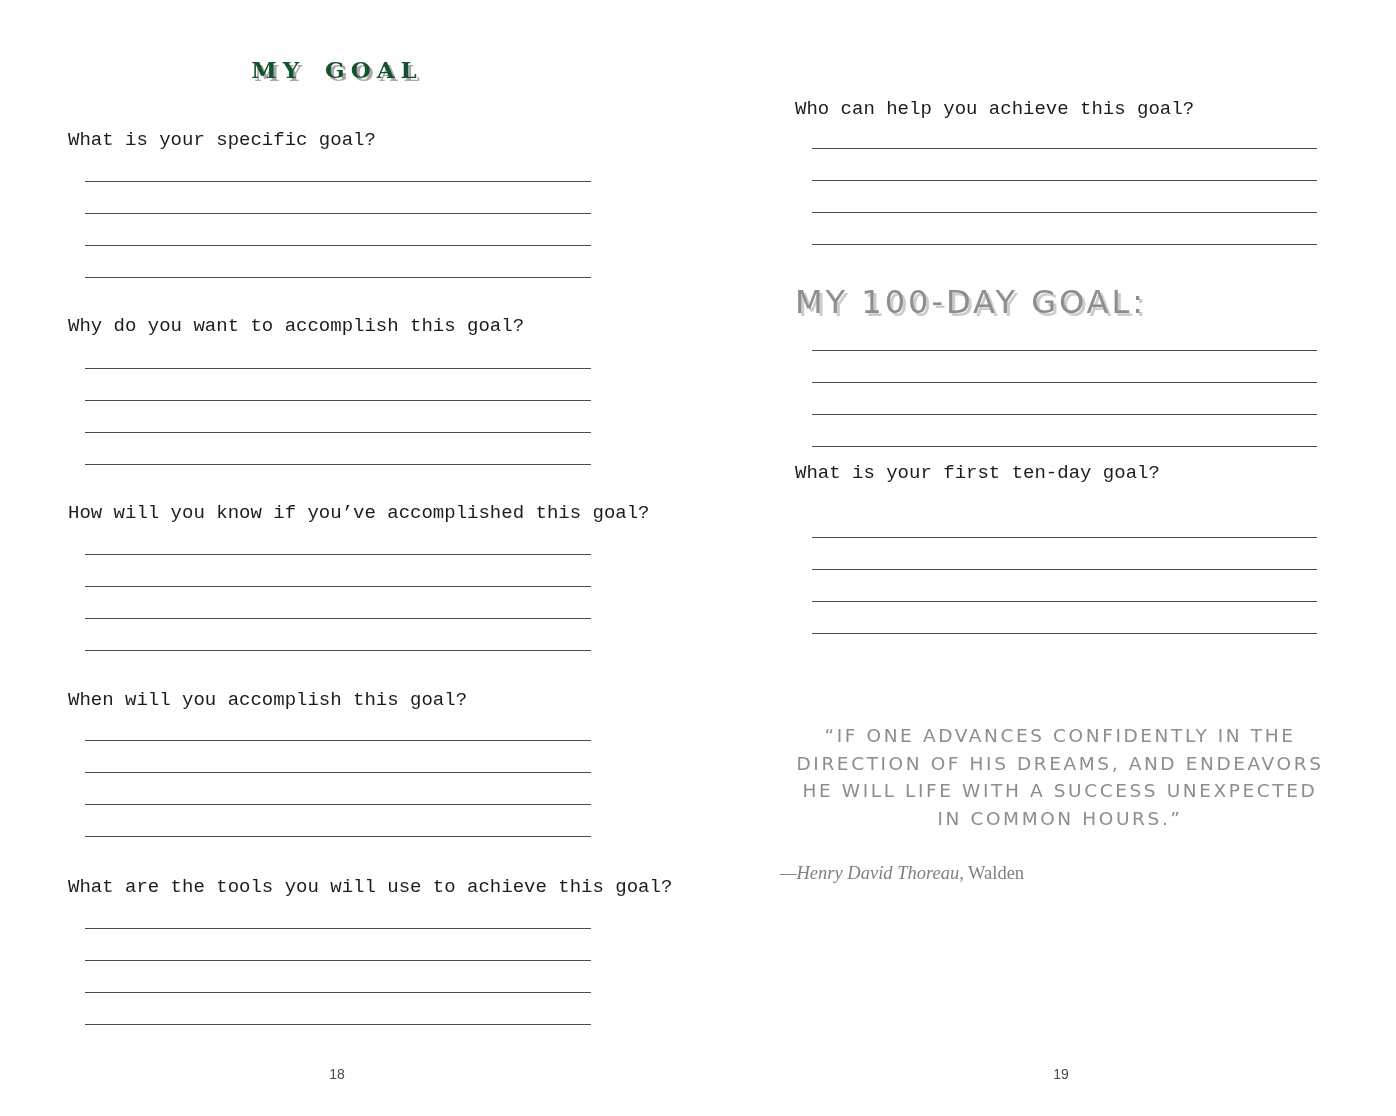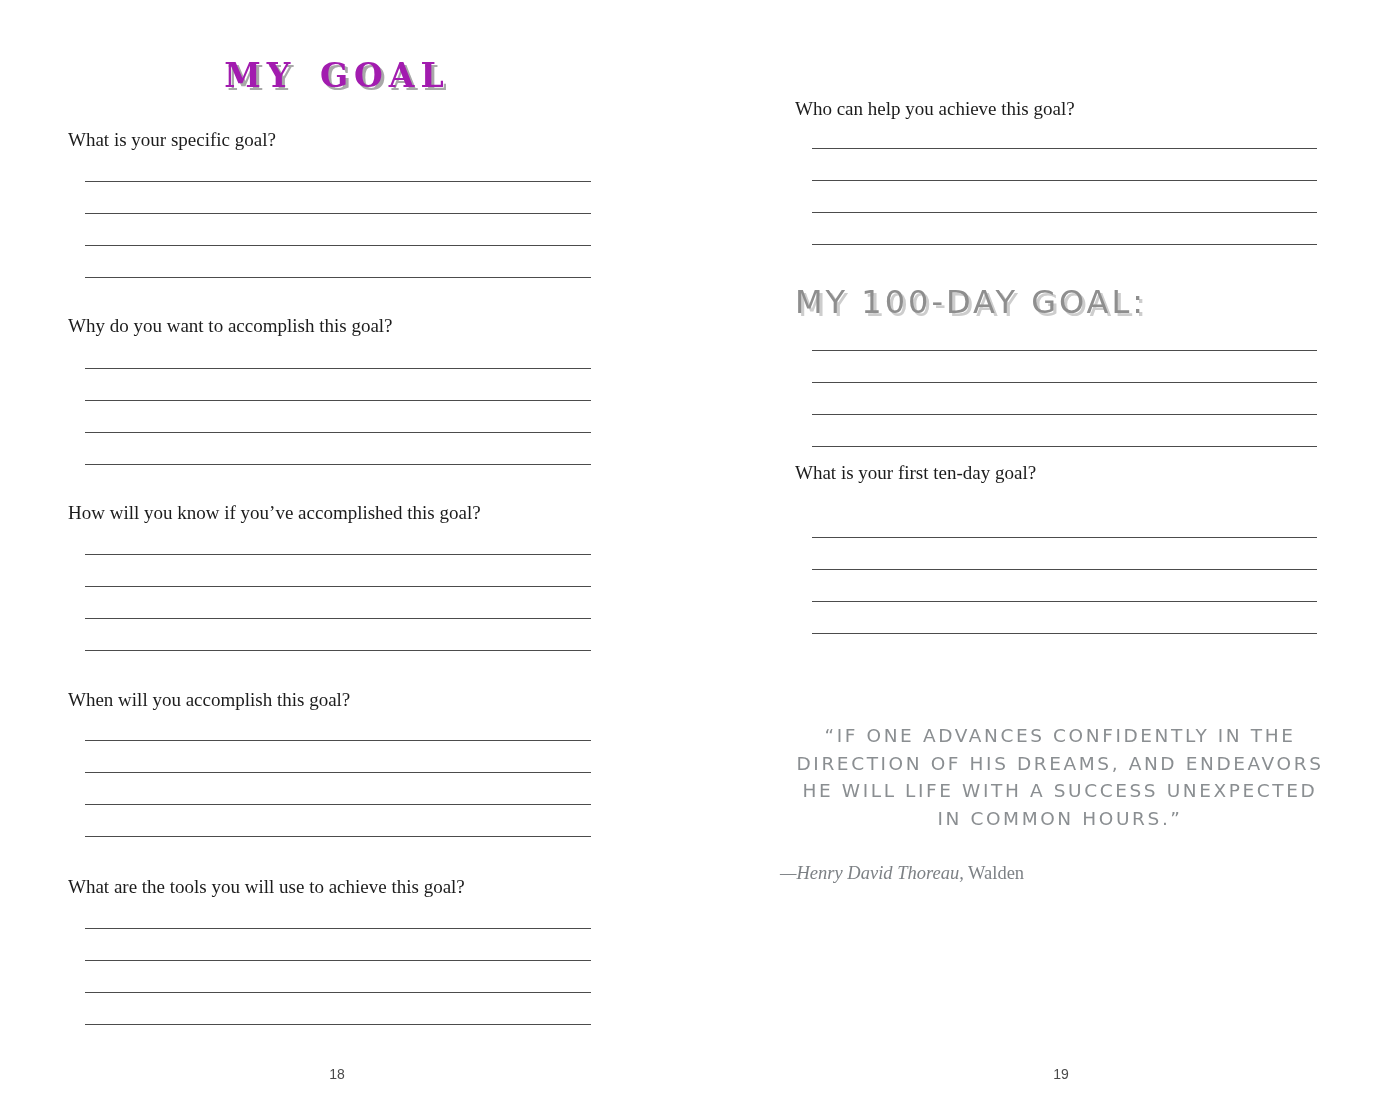--- a/index.html
+++ b/index.html
@@ -15,29 +15,29 @@
     overflow: hidden;
     font-family: "Liberation Serif", serif;
   }
   .abs { position: absolute; }
 
   .page-title {
     left: 68px; top: 56px; width: 538px;
     text-align: center;
     font-family: "DejaVu Serif", serif;
     font-weight: bold;
-    font-size: 33px;
+    font-size: 23px;
     letter-spacing: 6px;
     word-spacing: 6px;
-    color: #a21caf;
+    color: #14532d;
     text-shadow: 3px 3px 0 #a8a8a8;
   }
 
   .question {
-    font-family: Liberation Serif, serif;
+    font-family: Liberation Mono, monospace;
     font-size: 19px;
     color: #1c1c1c;
     line-height: 26px;
     white-space: nowrap;
   }
 
   .lines-group { position: absolute; }
   .wline {
     height: 31px;
     border-bottom: 1px solid #4c4c4c;

